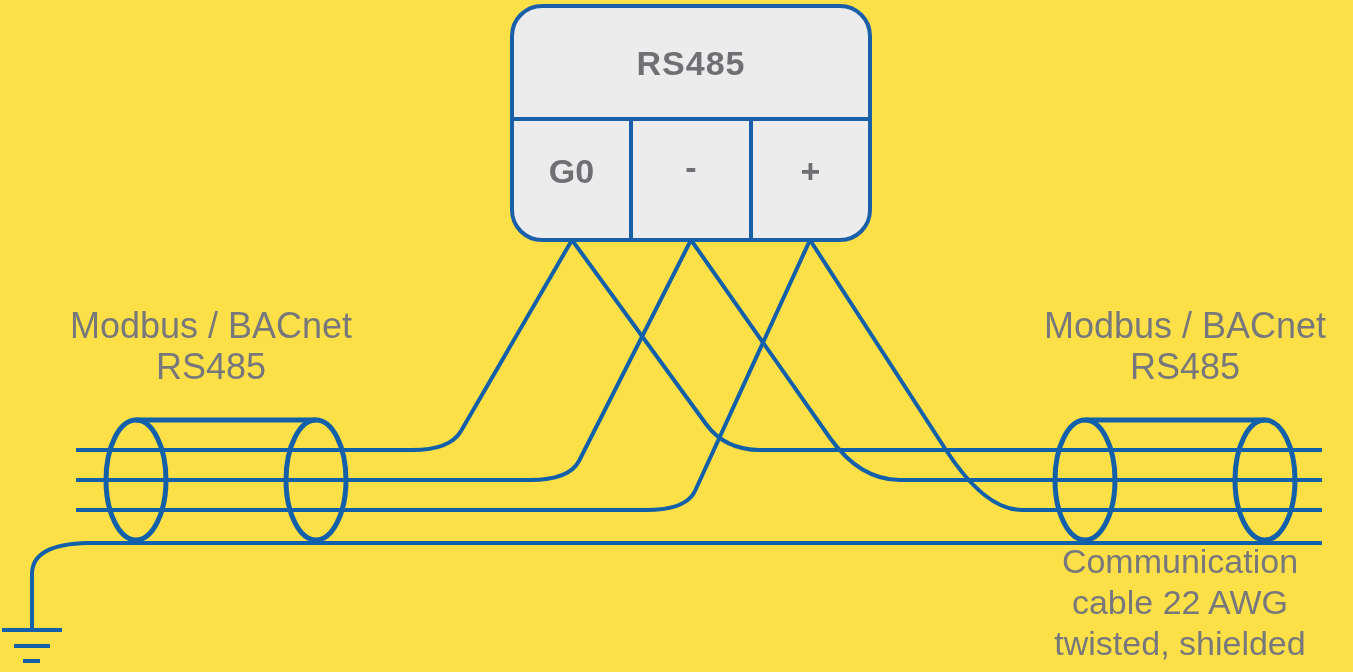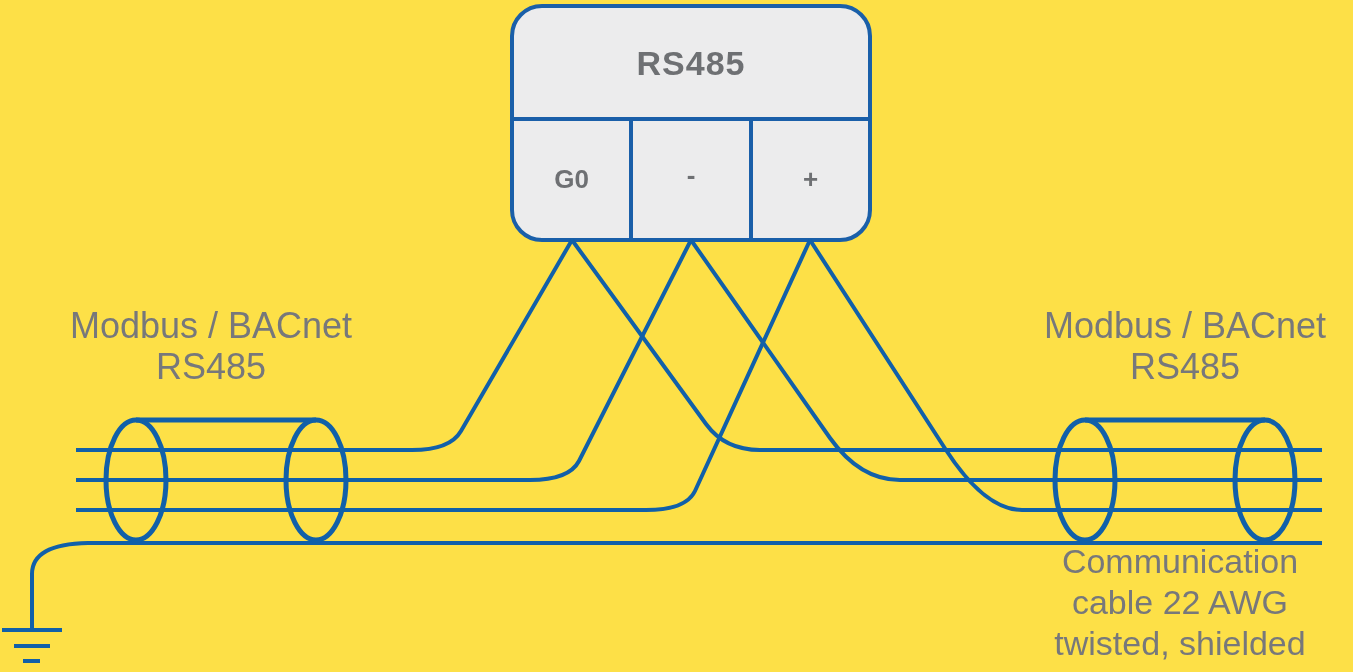--- a/index.html
+++ b/index.html
@@ -12,23 +12,23 @@
   }
   .diagram-svg{position:absolute;left:0;top:0;width:1353px;height:672px;}
 
   
   .box-title{
     position:absolute;left:512px;top:8px;width:358px;height:110px;
     display:flex;align-items:center;justify-content:center;
     font-size:34px;font-weight:bold;color:#6e7073;letter-spacing:1px;
   }
   .terminal-label{
-    position:absolute;top:119px;height:121px;
+    position:absolute;top:111px;height:121px;
     display:flex;align-items:center;justify-content:center;
-    font-size:26px;font-weight:bold;color:#6e7073;
+    font-size:34px;font-weight:bold;color:#6e7073;
   }
   .terminal-g0{left:512px;width:119px;}
   .terminal-minus{left:631px;width:120px;padding-bottom:8px;box-sizing:border-box;}
   .terminal-plus{left:751px;width:119px;}
 
   
   .bus-label{
     position:absolute;width:400px;
     text-align:center;
     font-size:36px;line-height:41px;color:#77787b;

